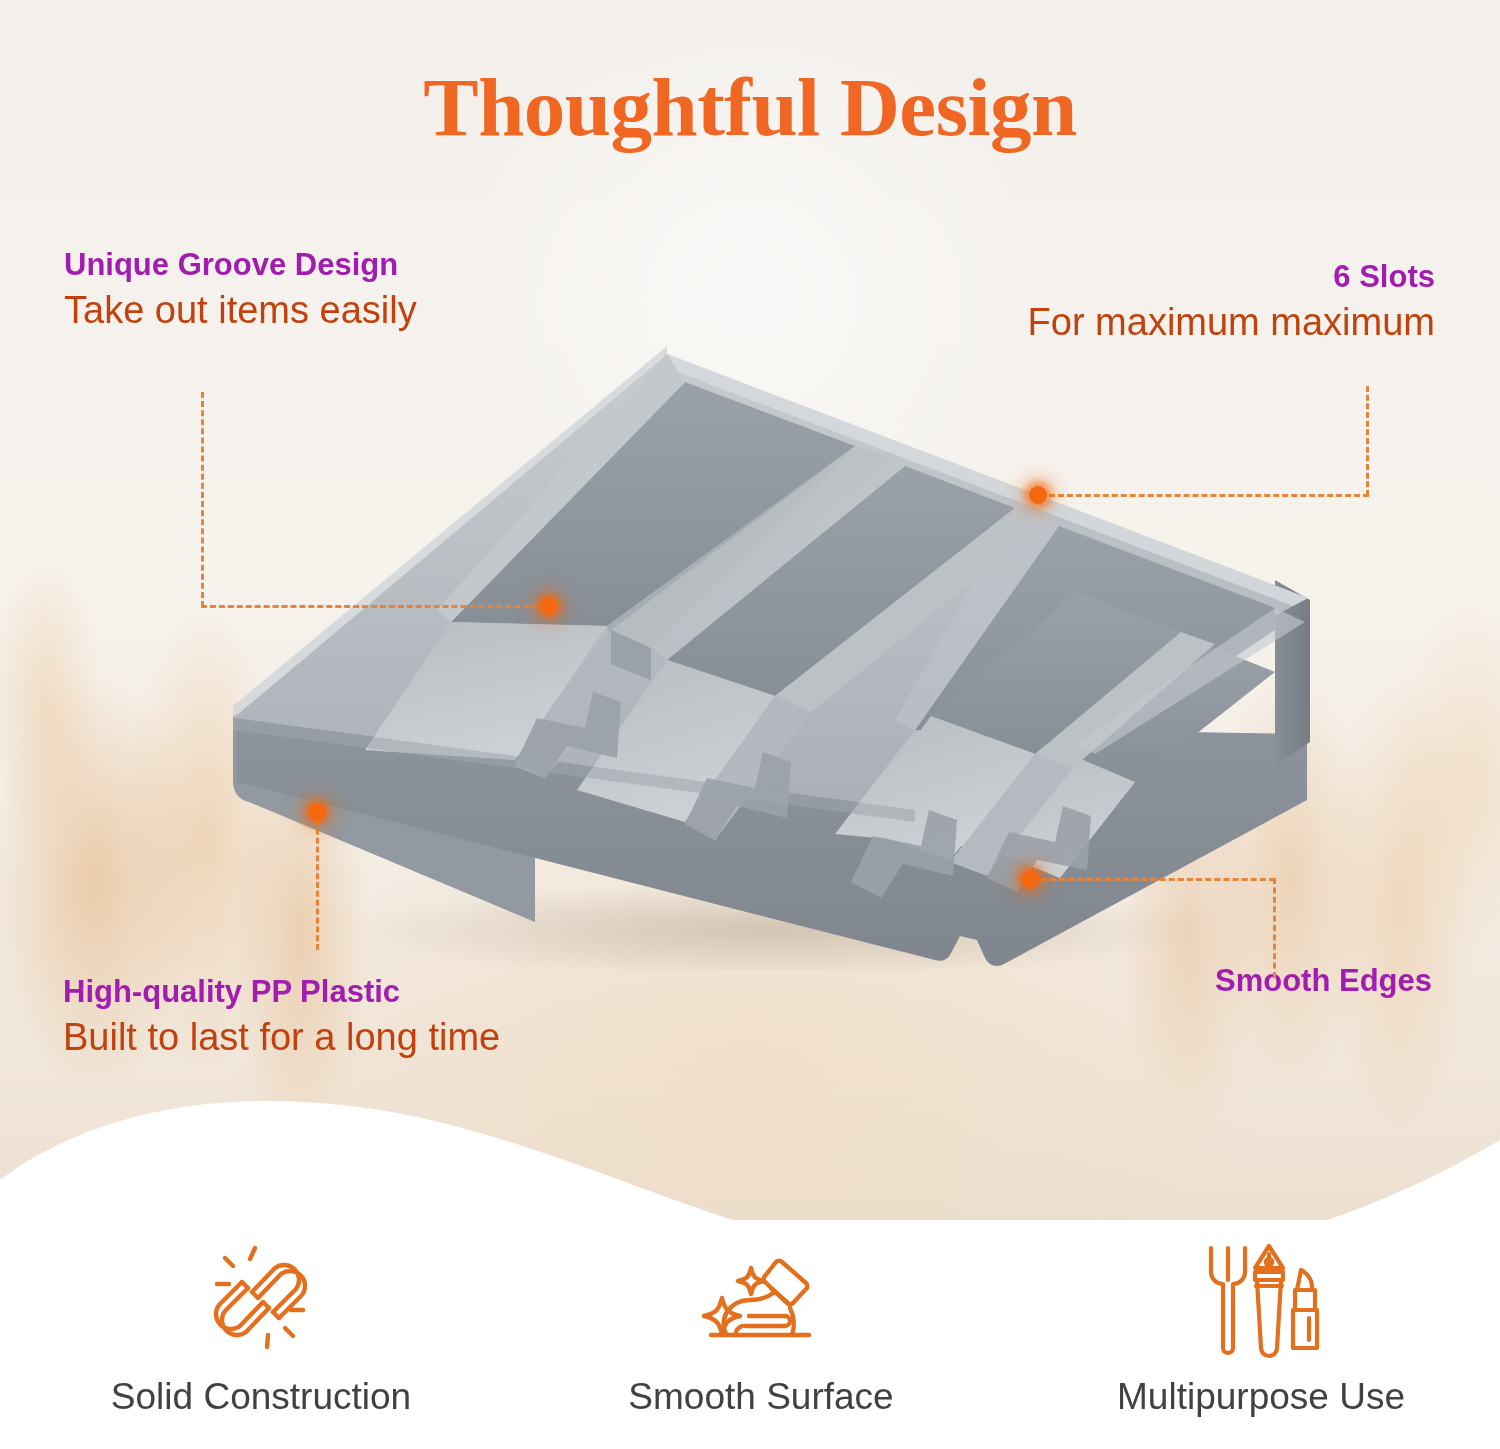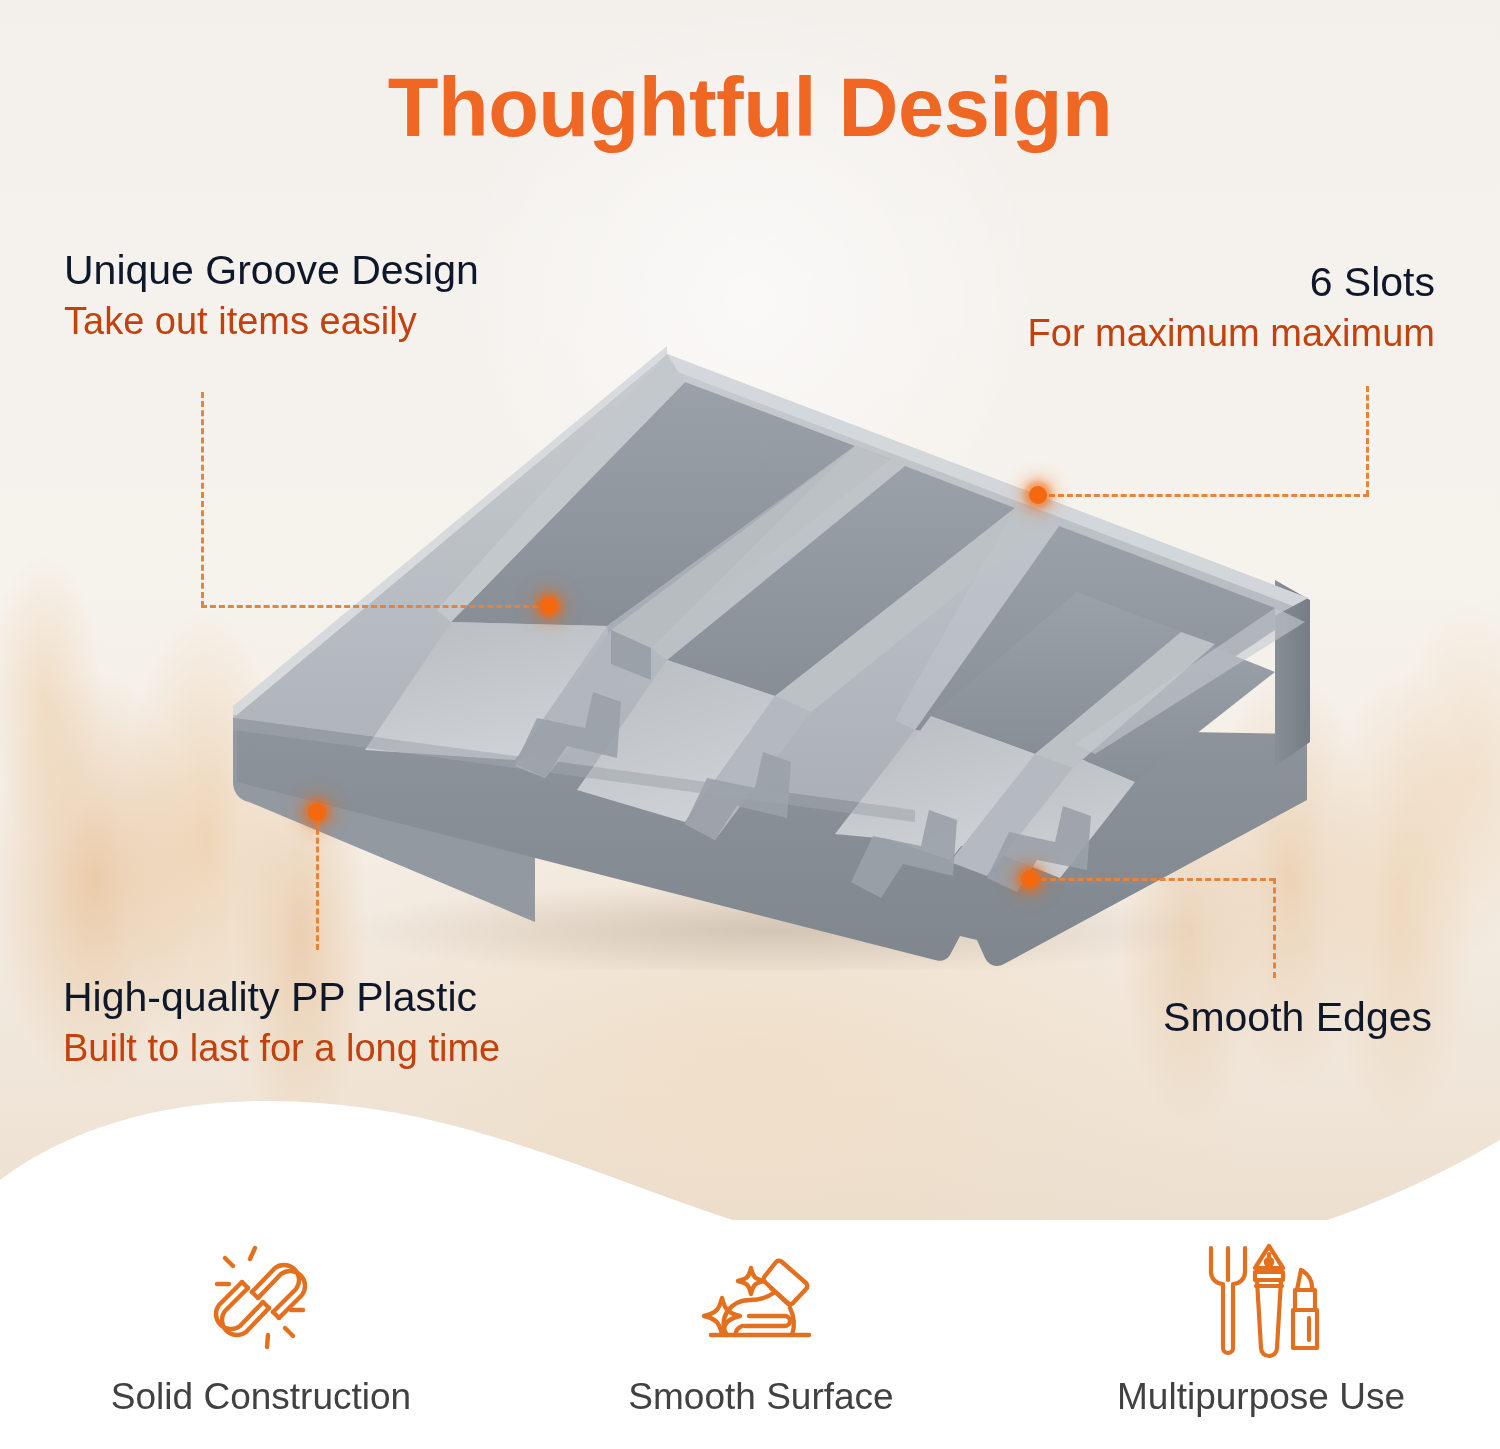--- a/index.html
+++ b/index.html
@@ -53,50 +53,50 @@
     width: 1500px; height: 389px;
   }
   .wave-section svg { display: block; width: 1500px; height: 389px; }
 
   
   .title {
     position: absolute;
     left: 0; top: 66px;
     width: 1500px;
     text-align: center;
-    font-family: Liberation Sans, sans-serif;
+    font-family: Liberation Serif, serif;
     font-weight: bold;
     font-size: 83px;
     line-height: 1;
     letter-spacing: -0.5px;
     color: #F06723;
   }
 
   
   .callout { position: absolute; }
   .callout .head {
-    font-weight: normal;
-    font-size: 41px;
+    font-weight: bold;
+    font-size: 31px;
     line-height: 1.08;
-    color: #0f172a;
+    color: #a21caf;
     white-space: nowrap;
   }
   .callout .sub {
     font-size: 38px;
     line-height: 1.1;
     color: #c2410c;
     white-space: nowrap;
     margin-top: 9px;
   }
   .callout.right { text-align: right; }
 
   #callout-groove   { left: 64px;  top: 248px; }
   #callout-slots    { right: 65px; top: 260px; }
   #callout-plastic  { left: 63px;  top: 975px; }
-  #callout-edges    { right: 68px; top: 995px; text-align: center; }
+  #callout-edges    { right: 68px; top: 964px; text-align: center; }
 
   
   .connector { position: absolute; }
   .dash-h {
     position: absolute;
     height: 0;
     border-top: 3px dashed #E8833A;
   }
   .dash-v {
     position: absolute;

